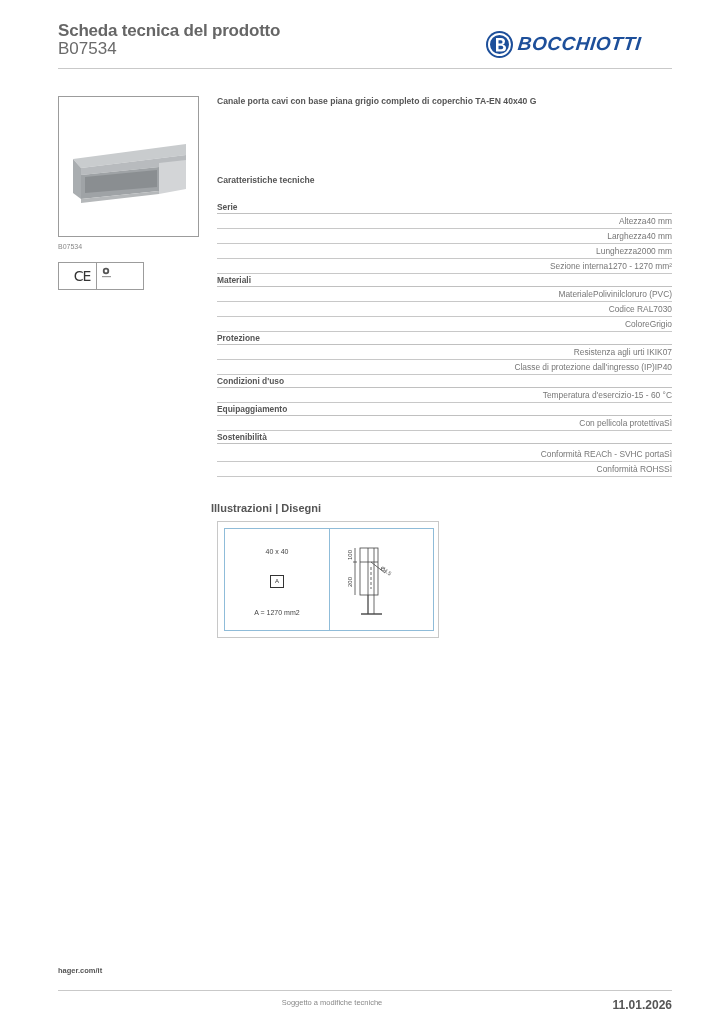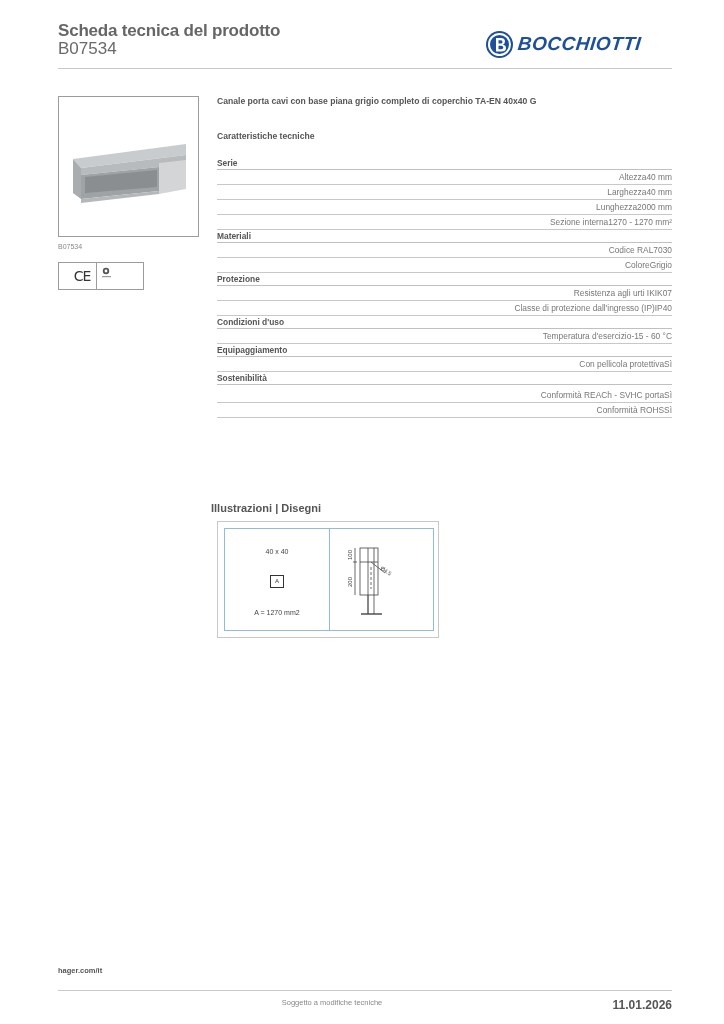--- a/index.html
+++ b/index.html
@@ -16,21 +16,21 @@
   .logo-text { margin-left: 5px; font-size: 19px; font-weight: bold; font-style: italic; color: #1d4f9a; letter-spacing: 0.5px; transform: skewX(-6deg); }
 
   .product-image { position: absolute; left: 58px; top: 96px; width: 141px; height: 141px; border: 1px solid #9c9c9c; box-sizing: border-box; background: #fff; }
   .product-code-caption { position: absolute; left: 58px; top: 243px; font-size: 7px; color: #888; }
   .cert-box { position: absolute; top: 262px; width: 48px; height: 28px; border: 1px solid #9c9c9c; box-sizing: border-box; background: #fff; }
   .cert-ce { left: 58px; font-size: 14px; color: #333; display: flex; align-items: center; justify-content: center; letter-spacing: -1px; font-family: "DejaVu Sans", sans-serif; }
   .cert-other { left: 96px; }
 
   .content { position: absolute; left: 217px; top: 96px; width: 455px; }
   .product-desc { font-size: 8.6px; font-weight: bold; color: #555; height: 35px; line-height: 11px; }
-  .section-main { font-size: 8.6px; font-weight: bold; color: #555; height: 26px; line-height: 11px; }
+  .section-main { font-size: 8.6px; font-weight: bold; color: #555; height: 26px; line-height: 11px; margin-top: 44px; }
 
   .group { }
   .group-title { font-size: 8.4px; font-weight: bold; color: #555; height: 12px; line-height: 12px; border-bottom: 1px solid #c0c0c0; }
   .row { display: flex; justify-content: flex-end; font-size: 8.4px; color: #777; height: 14px; line-height: 14px; border-bottom: 1px solid #c8c8c8; }
   .row .val { text-align: right; }
 
   .ill-title { position: absolute; left: 211px; top: 502px; font-size: 11px; font-weight: bold; color: #555; }
   .ill-frame { position: absolute; left: 217px; top: 521px; width: 222px; height: 117px; border: 1px solid #c8c8c8; box-sizing: border-box; background: #fff; }
   .ill-panel { position: absolute; top: 6px; height: 103px; border: 1px solid #8fbcd9; box-sizing: border-box; background: #fff; }
   .ill-left { left: 6px; width: 106px; }
@@ -100,20 +100,24 @@
         <span class="val">2000 mm</span>
       </div>
     <div class="row">
         <span>Sezione interna</span>
         <span class="val">1270 - 1270 mm²</span>
       </div>
   </div>
 
   <div class="group">
     <div class="group-title">Materiali</div>
+    <div class="row">
+        <span>Materiale</span>
+        <span class="val">Polivinilcloruro (PVC)</span>
+      </div>
     <div class="row">
         <span>Codice RAL</span>
         <span class="val">7030</span>
       </div>
     <div class="row">
         <span>Colore</span>
         <span class="val">Grigio</span>
       </div>
   </div>
 

